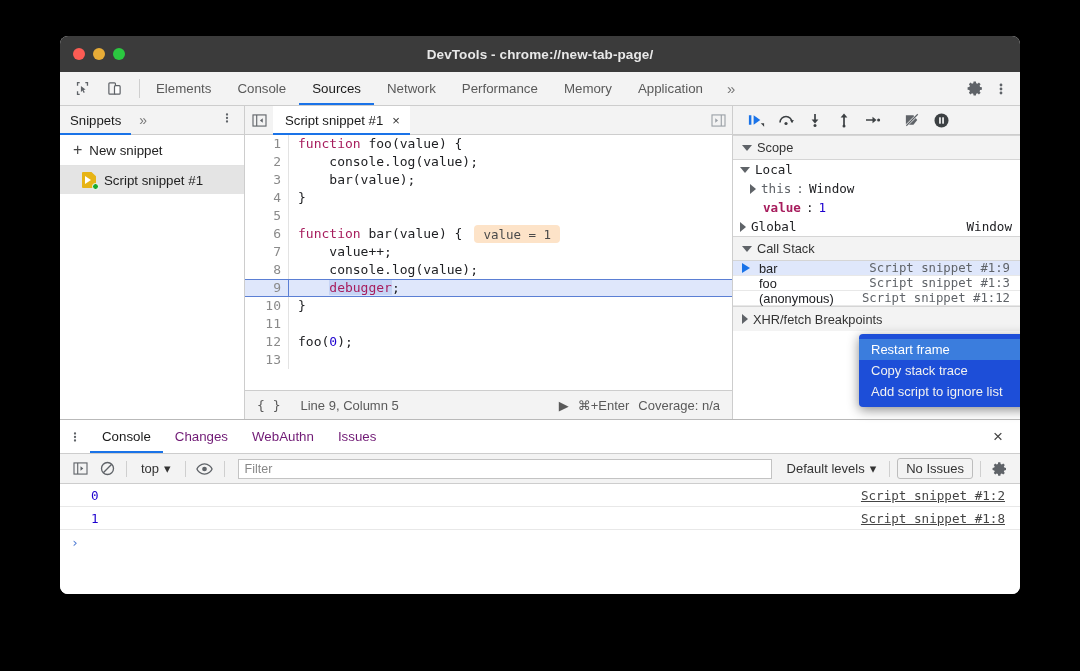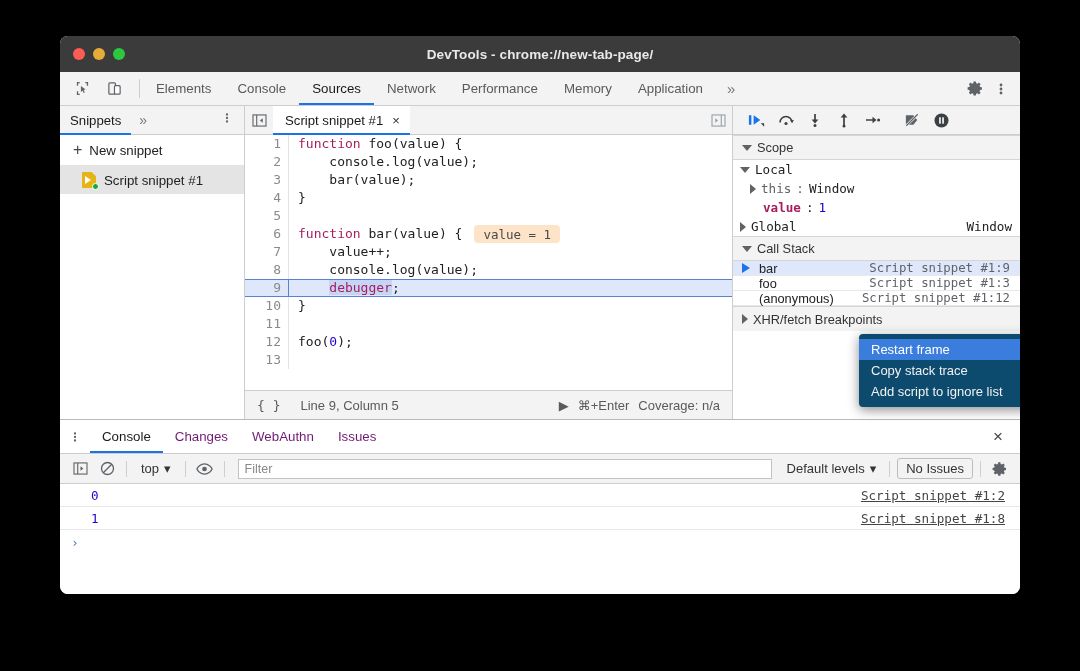--- a/index.html
+++ b/index.html
@@ -236,21 +236,21 @@
   }
   .xhrrow {
     height: 25px; display: flex; align-items: center; gap: 5px;
     padding-left: 9px; font-size: 12.8px; color: #333;
     background: #f3f3f3; border-top: 1px solid #d5d5d5; cursor: pointer;
   }
 
   
   .ctxmenu {
     position: absolute; left: 799px; top: 298px;
-    width: 178px; background: #0c4a6e;
+    width: 178px; background: #1d4ed8;
     border-radius: 4px; padding: 5px 0;
     box-shadow: 0 3px 12px rgba(0,0,0,.45);
     z-index: 50;
   }
   .ctxitem {
     height: 21px; display: flex; align-items: center;
     padding: 0 12px; font-size: 13px; color: #f1f1f1; cursor: pointer;
   }
   .ctxitem.hl { background: #3b7ddd; color: #fff; }
 

